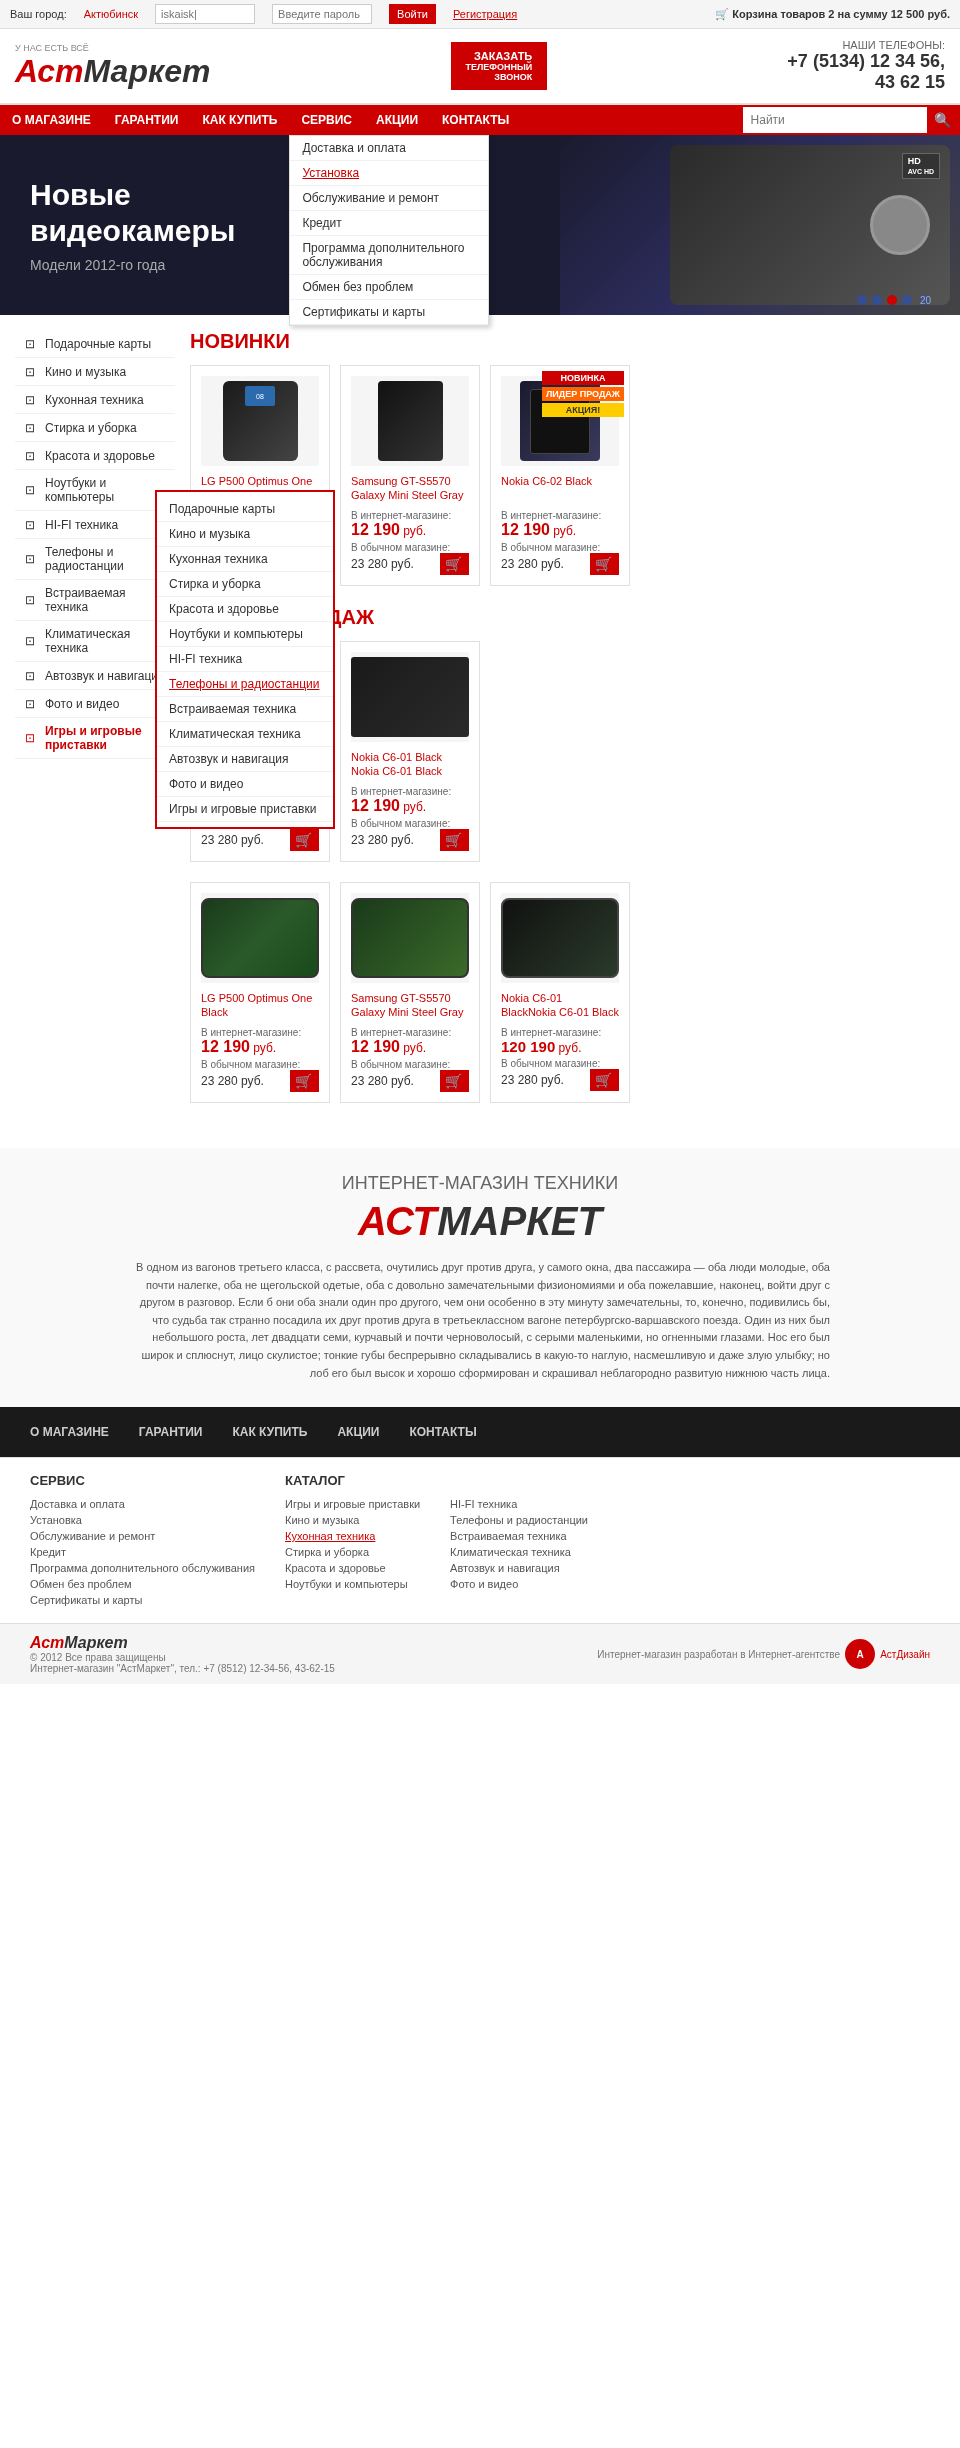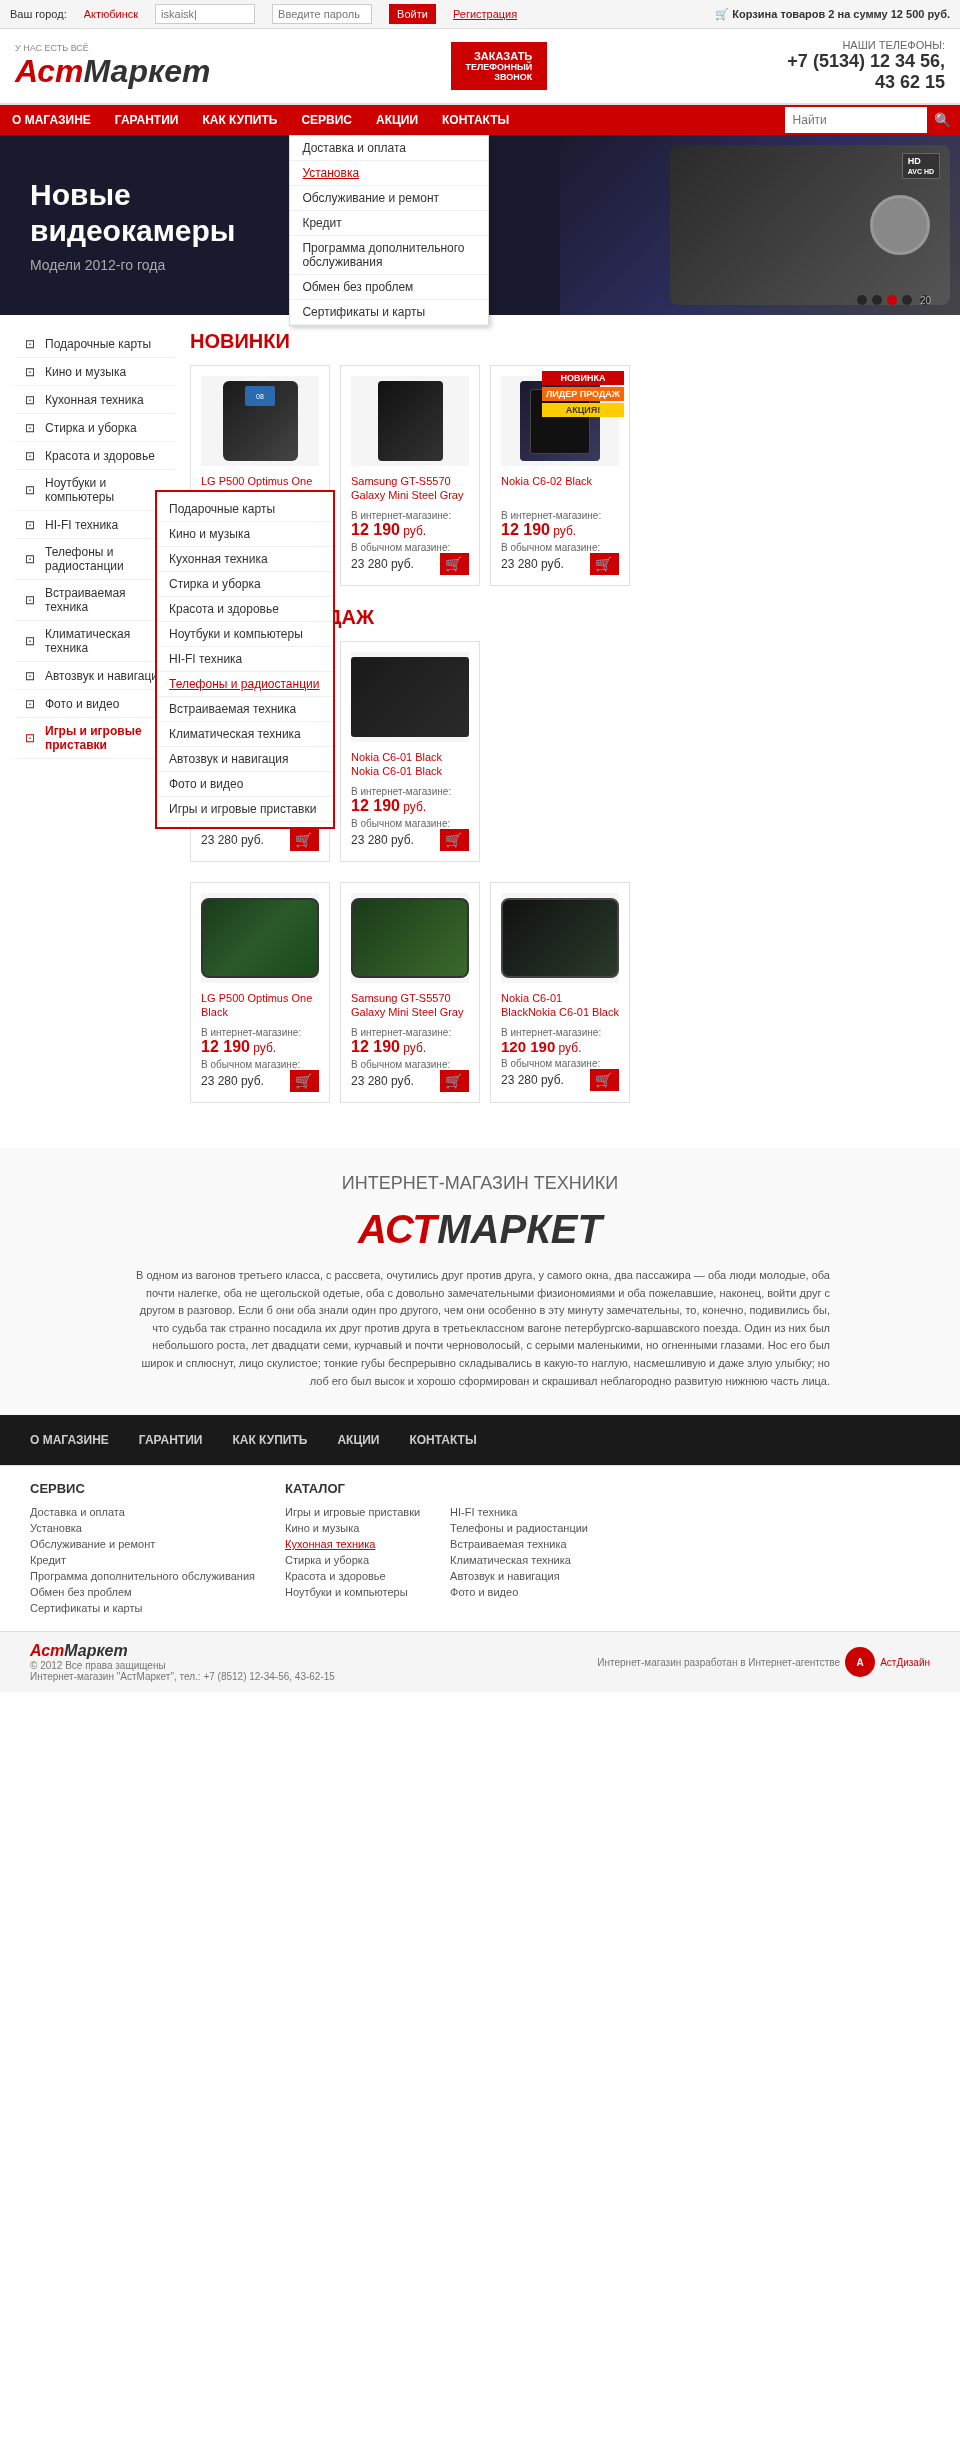--- a/index.html
+++ b/index.html
@@ -22,37 +22,37 @@
     .logo-text { font-size: 28px; font-weight: bold; color: #c00; font-style: italic; }
     .order-btn { background: #c00; color: #fff; text-align: right; padding: 8px 15px; font-size: 11px; font-weight: bold; cursor: pointer; border: none; }
     .order-btn .phone-label { font-size: 9px; }
     .phones { text-align: right; font-size: 11px; color: #666; }
     .phones .phone-num { font-size: 18px; font-weight: bold; color: #333; }
 
     
     .nav { background: #c00; display: flex; align-items: center; position: relative; }
     .nav a { color: #fff; text-decoration: none; padding: 8px 12px; display: block; font-size: 12px; font-weight: bold; }
     .nav .nav-search { margin-left: auto; display: flex; align-items: center; background: #fff; }
-    .nav .nav-search input { border: none; outline: none; padding: 4px 8px; font-size: 12px; width: 142px; }
+    .nav .nav-search input { border: none; outline: none; padding: 4px 8px; font-size: 12px; width: 184px; }
     .nav .nav-search button { background: #c00; border: none; color: #fff; padding: 5px 8px; cursor: pointer; font-size: 14px; }
     .nav .dropdown-trigger { position: relative; }
 
     
     .dropdown-menu { position: absolute; top: 100%; left: 0; background: #fff; border: 1px solid #ddd; z-index: 100; min-width: 200px; box-shadow: 2px 2px 5px rgba(0,0,0,0.2); }
     .dropdown-menu a { color: #333; padding: 5px 12px; display: block; font-size: 12px; font-weight: normal; border-bottom: 1px solid #f0f0f0; }
     .dropdown-menu a.active { color: #c00; text-decoration: underline; }
 
     
     .banner { background: #1a1a2e; position: relative; height: 180px; overflow: hidden; display: flex; align-items: center; }
     .banner-text { color: #fff; padding: 20px 30px; z-index: 2; }
     .banner-text h2 { font-size: 30px; font-weight: bold; line-height: 1.2; }
     .banner-text p { font-size: 14px; color: #aaa; margin-top: 8px; }
     .banner-img { position: absolute; right: 0; top: 0; height: 180px; width: 400px; background: linear-gradient(135deg, #1a1a2e 0%, #2d2d5e 50%, #444 100%); display: flex; align-items: center; justify-content: flex-end; padding-right: 10px; }
     .banner-dots { position: absolute; bottom: 10px; right: 30px; display: flex; gap: 5px; }
-    .banner-dots span { width: 10px; height: 10px; border-radius: 50%; background: #000000; opacity: 0.5; }
+    .banner-dots span { width: 10px; height: 10px; border-radius: 50%; background: #1d4ed8; opacity: 0.5; }
     .banner-dots span.active { opacity: 1; background: #c00; }
 
     
     .content-wrapper { display: flex; padding: 15px; gap: 15px; }
     .sidebar { width: 160px; flex-shrink: 0; }
     .main-content { flex: 1; }
 
     
     .sidebar-item { display: flex; align-items: center; padding: 6px 5px; border-bottom: 1px solid #f0f0f0; cursor: pointer; font-size: 12px; }
     .sidebar-item .icon { width: 20px; height: 15px; margin-right: 5px; display: flex; align-items: center; justify-content: center; flex-shrink: 0; }
@@ -81,21 +81,21 @@
     
     .leaders-section { margin-top: 20px; }
 
     
     .submenu-popup { position: absolute; left: 155px; top: 490px; background: #fff; border: 2px solid #c00; z-index: 50; width: 180px; padding: 5px 0; }
     .submenu-popup a { display: block; padding: 5px 12px; color: #333; font-size: 12px; text-decoration: none; border-bottom: 1px solid #f0f0f0; }
     .submenu-popup a.active { color: #c00; text-decoration: underline; }
 
     
     .about-section { background: #f9f9f9; padding: 25px 30px; text-align: center; margin-top: 10px; }
-    .about-title { font-size: 18px; color: #666; font-weight: normal; margin-bottom: 13px; }
+    .about-title { font-size: 18px; color: #666; font-weight: normal; margin-bottom: 5px; }
     .about-logo { font-size: 40px; font-weight: bold; color: #c00; font-style: italic; margin-bottom: 15px; }
     .about-text { font-size: 11px; color: #555; line-height: 1.6; text-align: right; max-width: 700px; margin: 0 auto; }
 
     
     .footer-nav { background: #1a1a1a; padding: 15px 30px; display: flex; gap: 30px; }
     .footer-nav a { display: block; color: #ccc; text-decoration: none; font-size: 12px; padding: 3px 0; font-weight: bold; }
 
     
     .footer-links { background: #fff; padding: 15px 30px; display: flex; gap: 30px; border-top: 1px solid #e0e0e0; }
     .footer-col h4 { font-size: 13px; font-weight: bold; color: #333; margin-bottom: 8px; text-transform: uppercase; }

